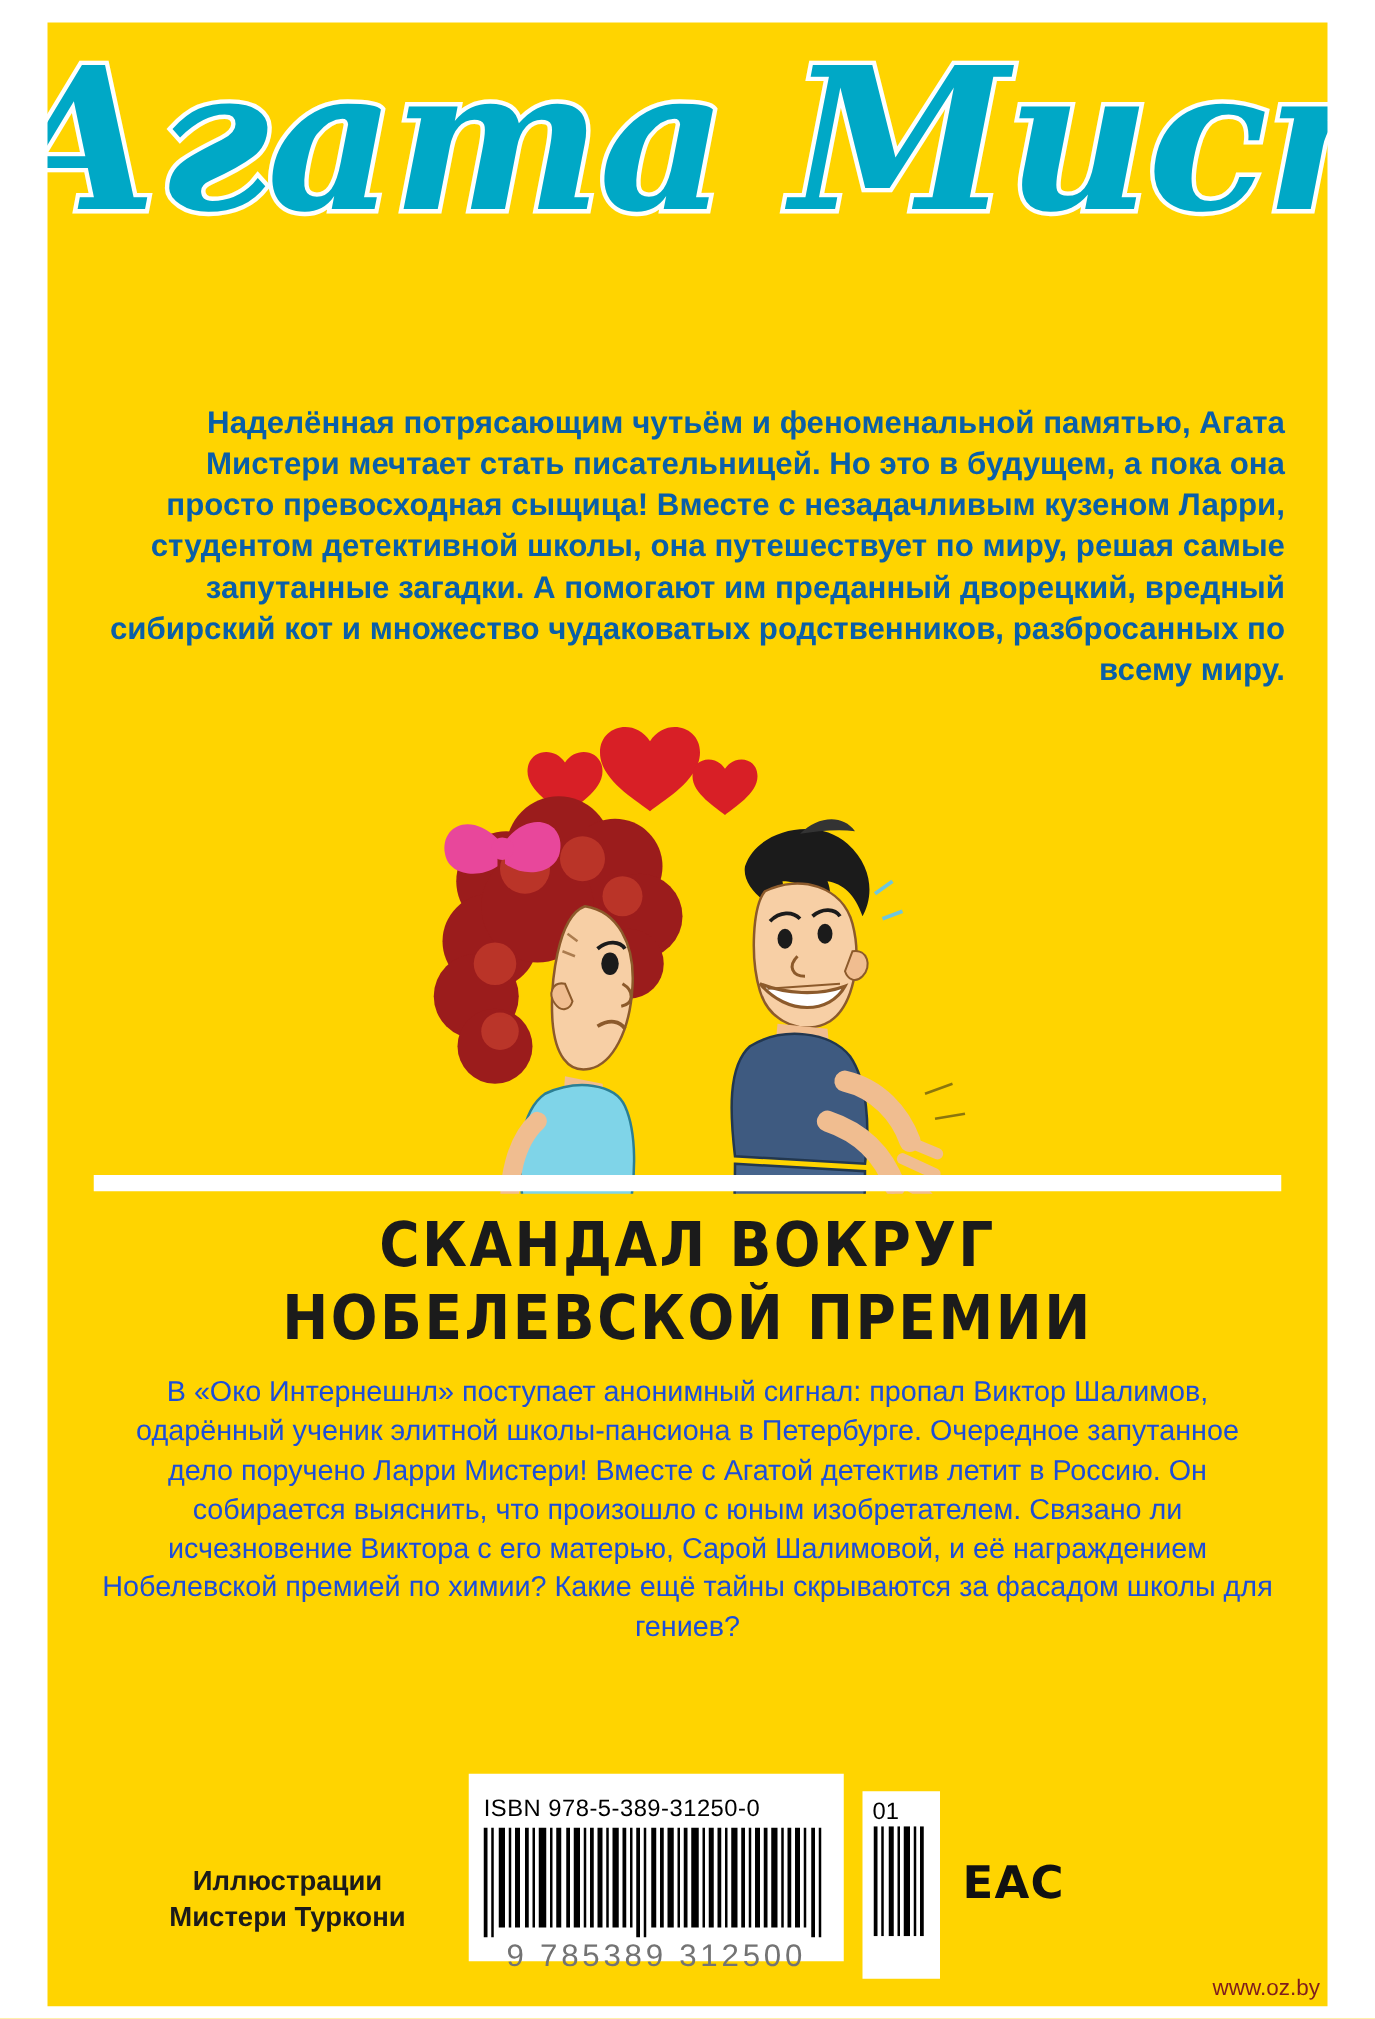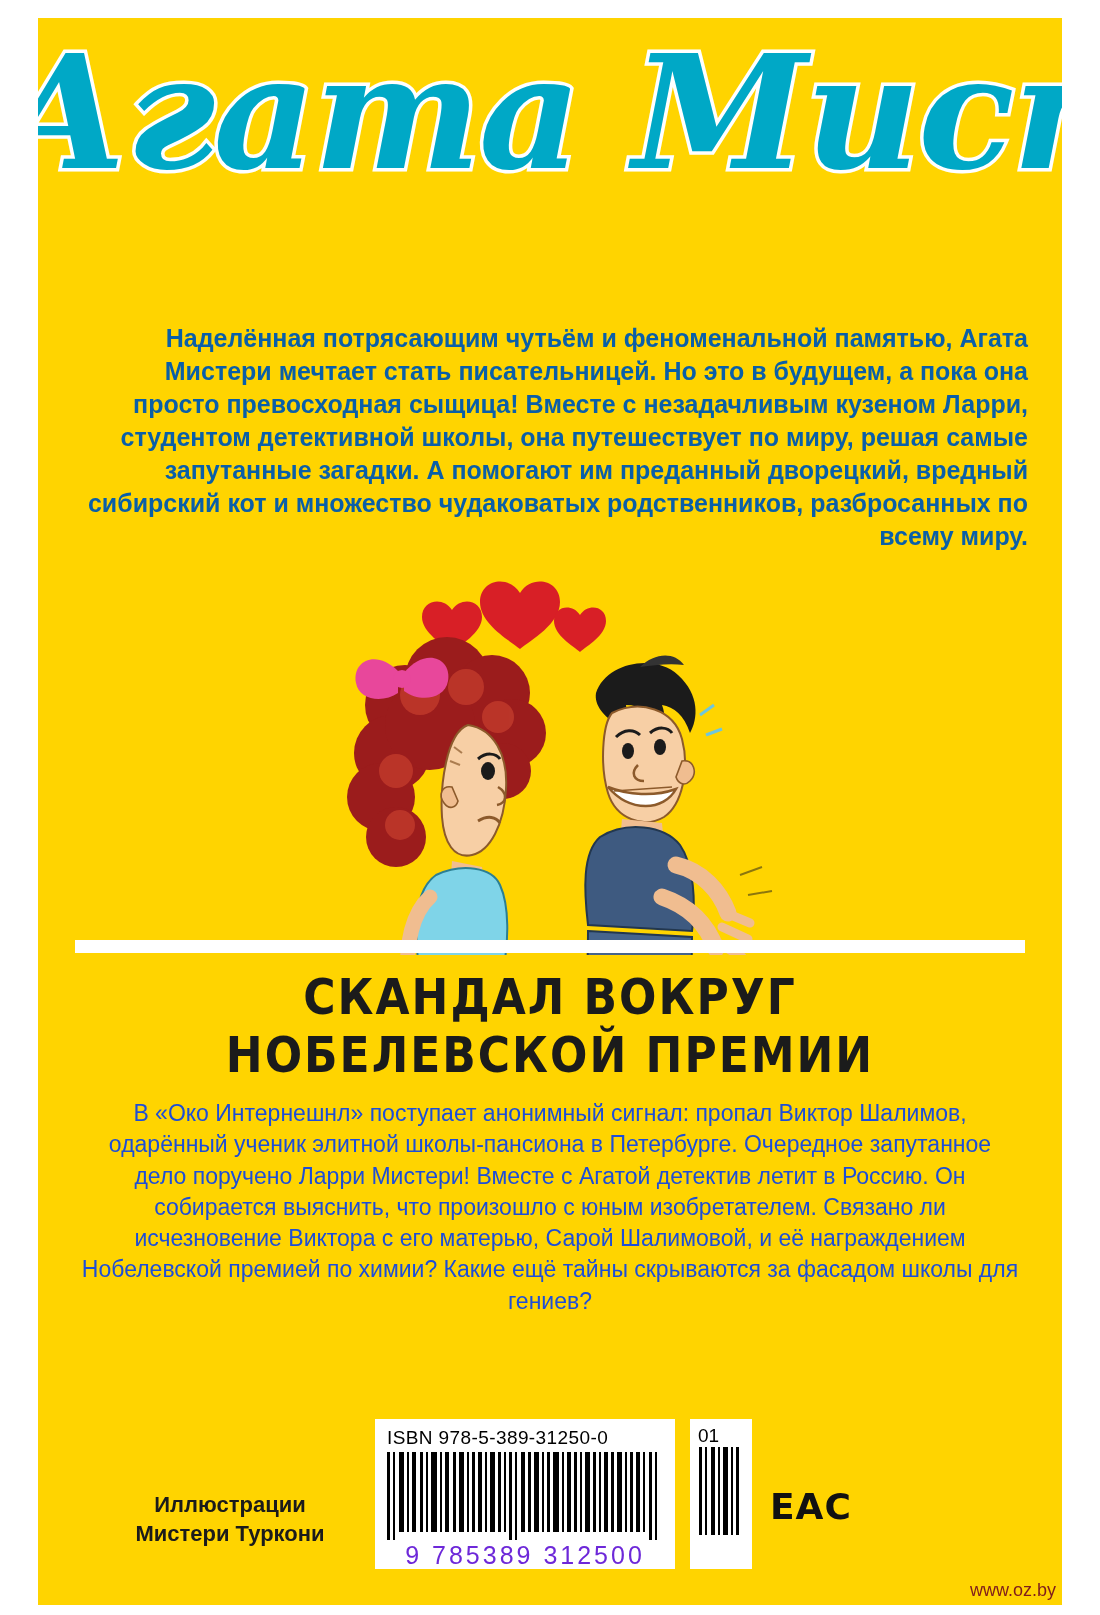--- a/index.html
+++ b/index.html
@@ -132,48 +132,48 @@
   }
 
   .barcode-block {
     position: absolute;
     left: 375px;
     bottom: 46px;
     width: 300px;
     height: 150px;
     background: #ffffff;
     z-index: 7;
-    padding: 6px 10px 4px 10px;
+    padding: 16px 10px 4px 10px;
     box-sizing: border-box;
   }
   .isbn-line {
     font-size: 19px;
     color: #000;
     letter-spacing: 0.4px;
     margin: 2px 0 3px 2px;
     font-family: "Liberation Sans", sans-serif;
   }
   .bars {
     height: 88px;
     width: 100%;
     display: block;
   }
   .barcode-digits {
     font-size: 25px;
     letter-spacing: 3px;
-    color: #6d28d9;
+    color: #737373;
     margin-top: 1px;
     text-align: center;
     font-family: "Liberation Sans", sans-serif;
   }
 
   .addon-block {
     position: absolute;
     left: 690px;
-    bottom: 46px;
+    bottom: 32px;
     width: 62px;
     height: 150px;
     background: #ffffff;
     z-index: 7;
     padding: 6px 6px 0 6px;
     box-sizing: border-box;
   }
   .addon-num {
     font-size: 19px;
     color: #000;

